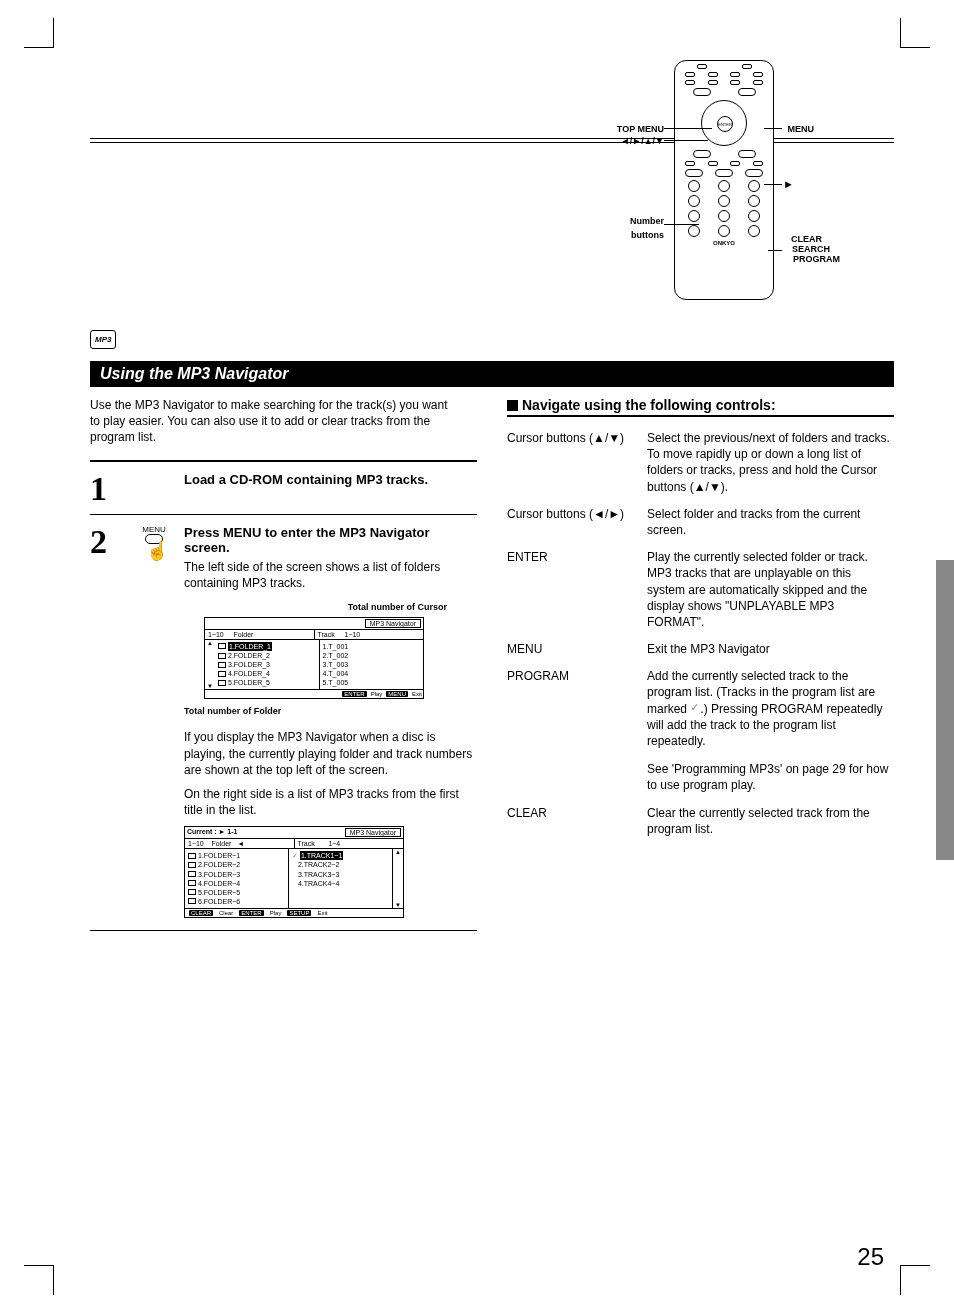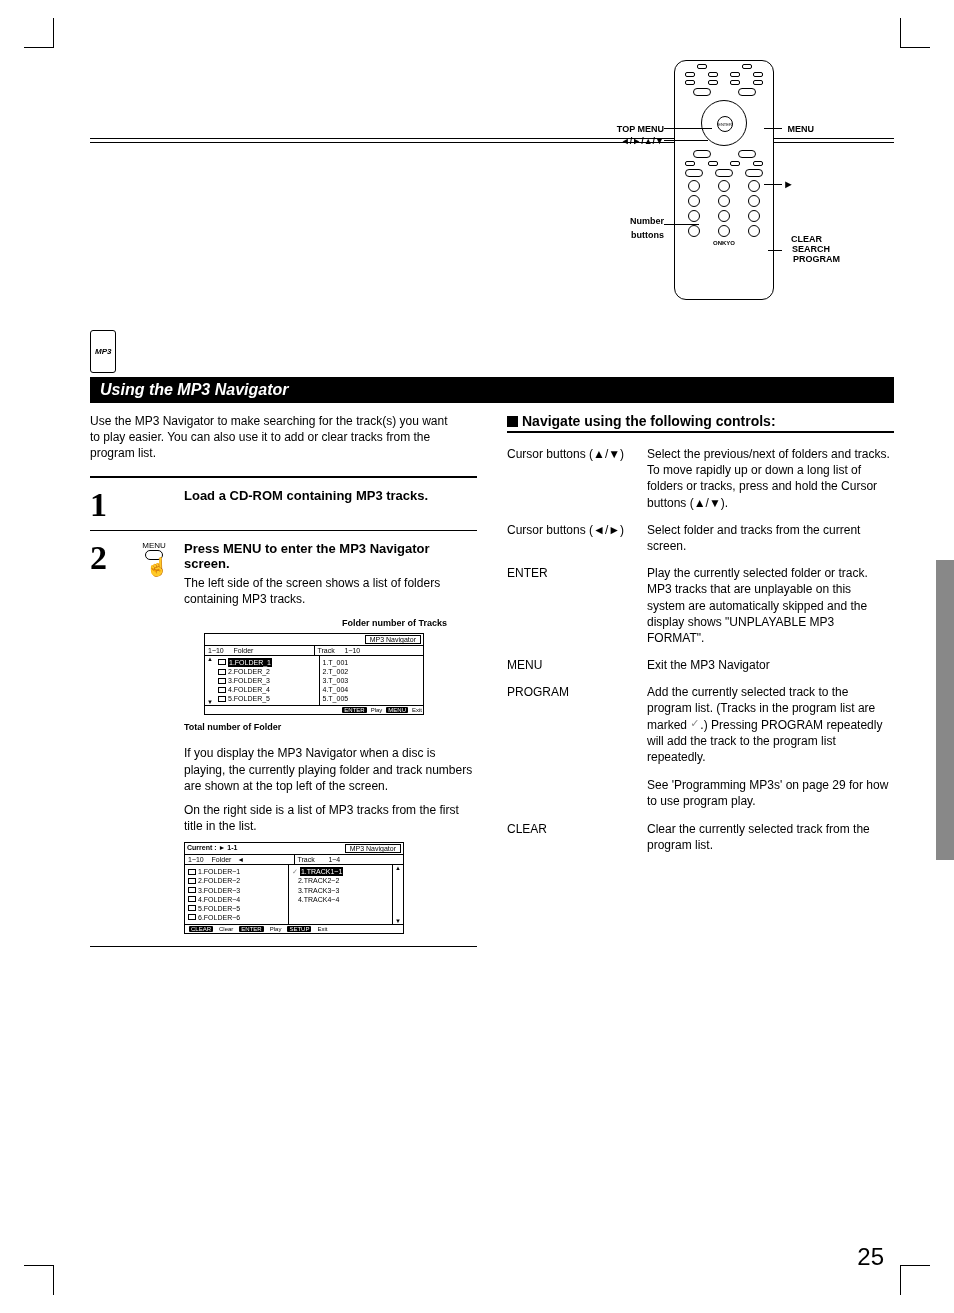--- a/index.html
+++ b/index.html
@@ -61,25 +61,25 @@
     position:absolute;
     right:0; top:560px;
     width:18px; height:300px;
     background:#888;
   }
 
   .mp3-badge {
     display:inline-block;
     border:1px solid #000;
     border-radius:3px;
-    padding:16px 4px;
+    padding:4px 4px;
     font-size:8px;
     font-style:italic;
     font-weight:bold;
-    margin-bottom:4px;
+    margin-bottom:12px;
   }
   .black-bar {
     background:#000;
     color:#fff;
     font-weight:bold;
     font-style:italic;
     font-size:16px;
     padding:4px 10px;
     margin-bottom:10px;
   }
@@ -268,21 +268,21 @@
           <div>MENU</div>
           <div class="menu-icon">
               <div class="btn"></div>
               <div class="hand">☝</div>
             </div>
         </div>
         <div class="step-body">
           <div class="step-title">Press MENU to enter the MP3 Navigator screen.</div>
           <p class="step-text">The left side of the screen shows a list of folders containing MP3 tracks.</p>
 
-          <div style="text-align:right;margin-right:30px;"><span class="tiny-label">Folder number of Tracks</span></div>
+          <div style="text-align:right;margin-right:30px;"><span class="tiny-label">Total number of Cursor</span></div>
 
           
           <div class="navscreen">
             <div class="tabrow">
                 <span></span>
                 <span style="border:0.5px solid #000;padding:0 4px;">MP3 Navigator</span>
               </div>
             <div class="hdr">
               <div><span>1~10</span> &nbsp;&nbsp;&nbsp; <span>Folder</span></div>
               <div><span>Track</span> &nbsp;&nbsp;&nbsp; <span>1~10</span></div>

